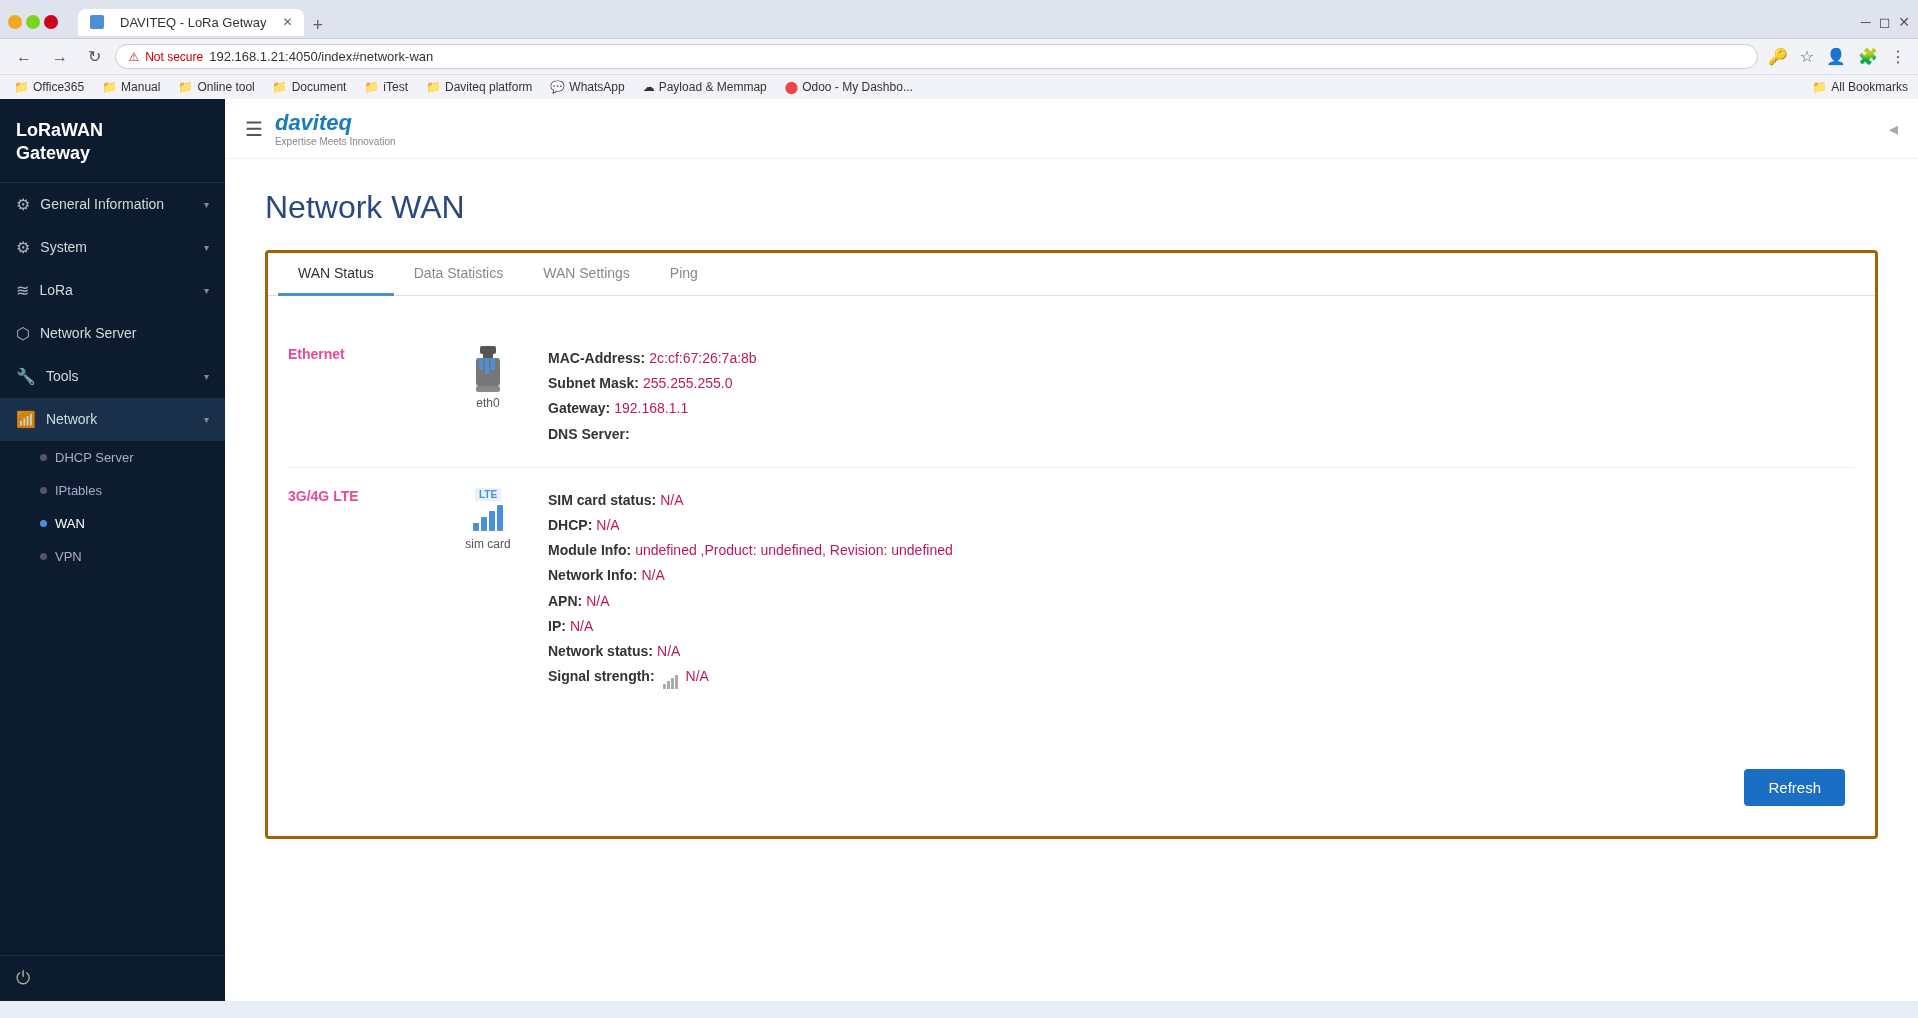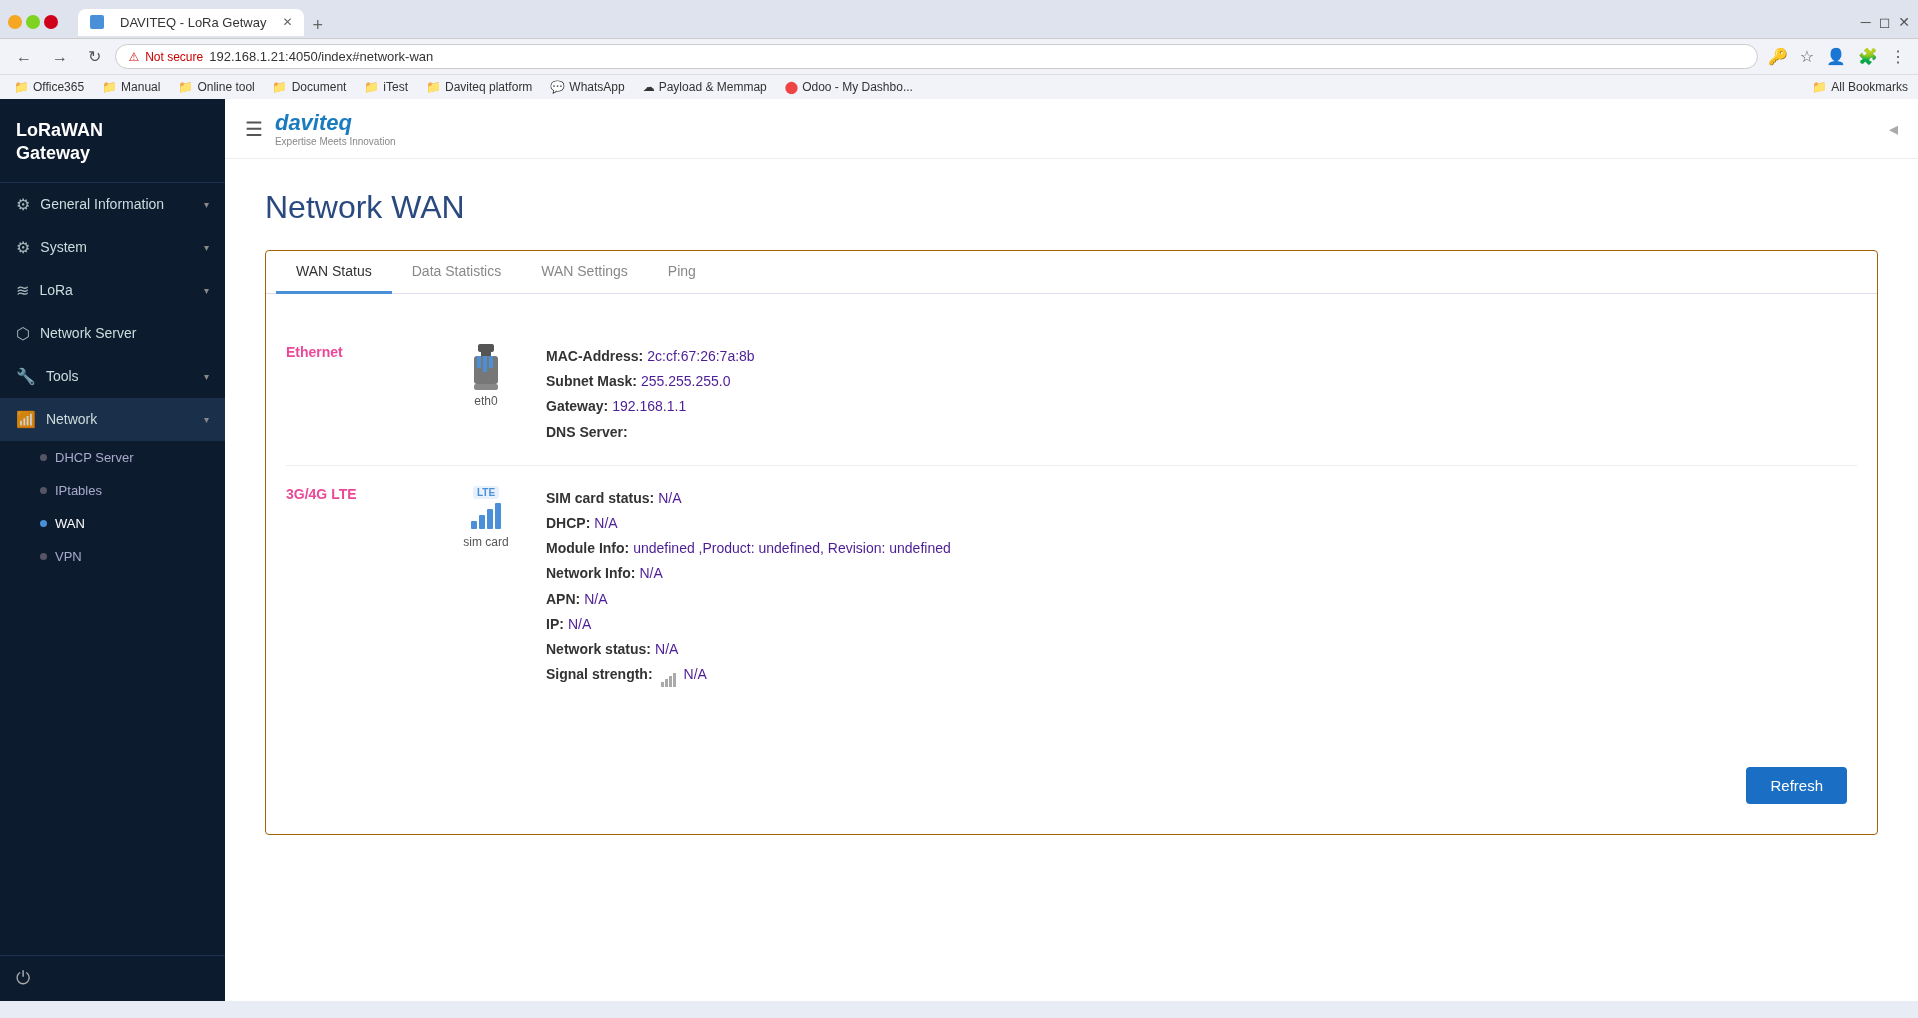--- a/index.html
+++ b/index.html
@@ -80,42 +80,42 @@
     }
     .hamburger { font-size: 20px; color: #555; cursor: pointer; margin-right: 12px; }
     .logo { display: flex; flex-direction: column; }
     .logo-text { font-size: 22px; font-weight: bold; color: #1a7cbf; font-style: italic; }
     .logo-sub { font-size: 10px; color: #888; }
 
     .page-body { padding: 30px 40px; flex: 1; }
     .page-title { font-size: 32px; font-weight: 300; color: #2a4a7f; margin-bottom: 24px; }
 
     .card {
-      border: 1px solid #a16207; border-radius: 4px; background: #fff;
+      border: 3px solid #a16207; border-radius: 4px; background: #fff;
     }
     .tabs-header {
       display: flex; border-bottom: 1px solid #dde; padding: 0 10px;
     }
     .tab-btn {
       padding: 12px 20px; cursor: pointer; font-size: 14px; color: #888;
       border-bottom: 3px solid transparent; margin-bottom: -1px; background: none; border-top: none; border-left: none; border-right: none;
     }
     .tab-btn.active { color: #333; border-bottom-color: #4a90d9; font-weight: 500; }
 
     .tab-content { padding: 30px 20px; }
 
     .wan-section { display: flex; align-items: flex-start; padding: 20px 0; border-bottom: 1px solid #eee; }
     .wan-section:last-child { border-bottom: none; }
     .section-label { width: 140px; font-weight: bold; color: #ec4899; font-size: 14px; flex-shrink: 0; }
     .section-icon { width: 120px; display: flex; flex-direction: column; align-items: center; color: #4a90d9; flex-shrink: 0; }
     .section-icon .icon-name { font-size: 12px; color: #555; }
     .section-info { flex: 1; line-height: 1.8; font-size: 14px; color: #333; }
     .section-info .info-row { display: flex; gap: 4px; }
     .section-info .info-key { font-weight: bold; }
-    .section-info .info-val { color: #4c1d95; }
+    .section-info .info-val { color: #be185d; }
 
     .refresh-btn {
       background: #1a6fc4; color: #fff; border: none; border-radius: 4px;
       padding: 10px 24px; font-size: 15px; cursor: pointer; margin: 20px 10px 10px auto; display: block;
     }
 
     .btn-area { display: flex; justify-content: flex-end; padding: 10px 20px 20px; }
 
     
     .lte-sim {

